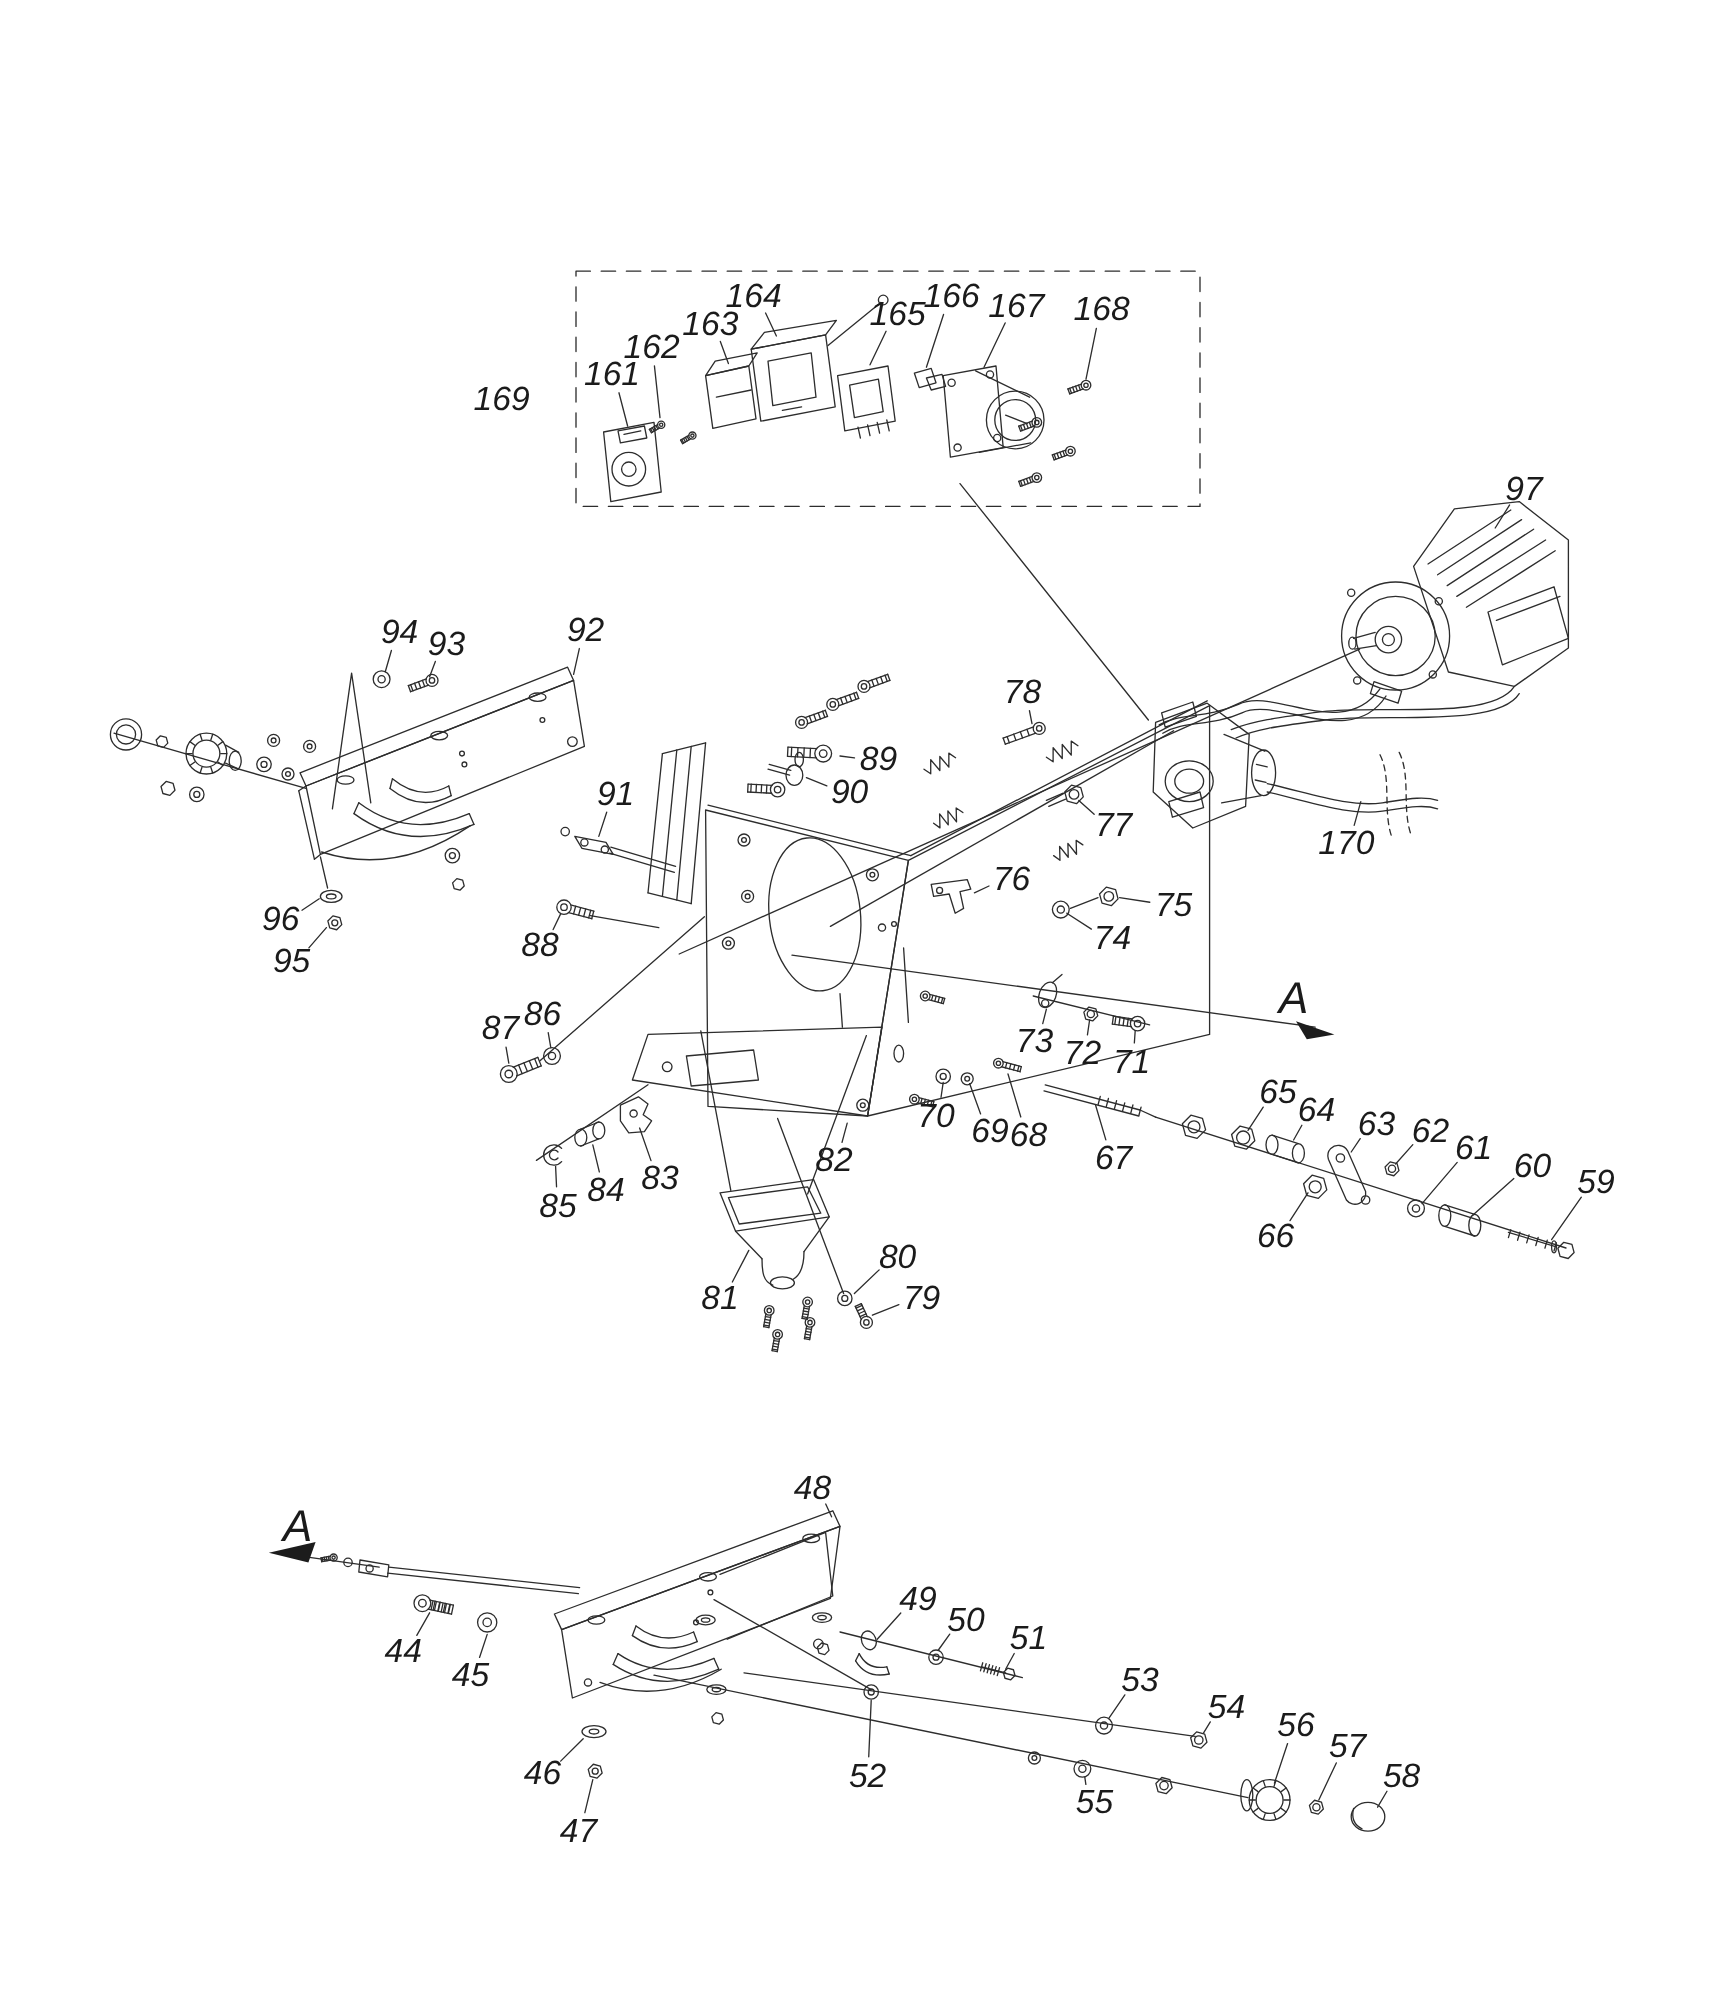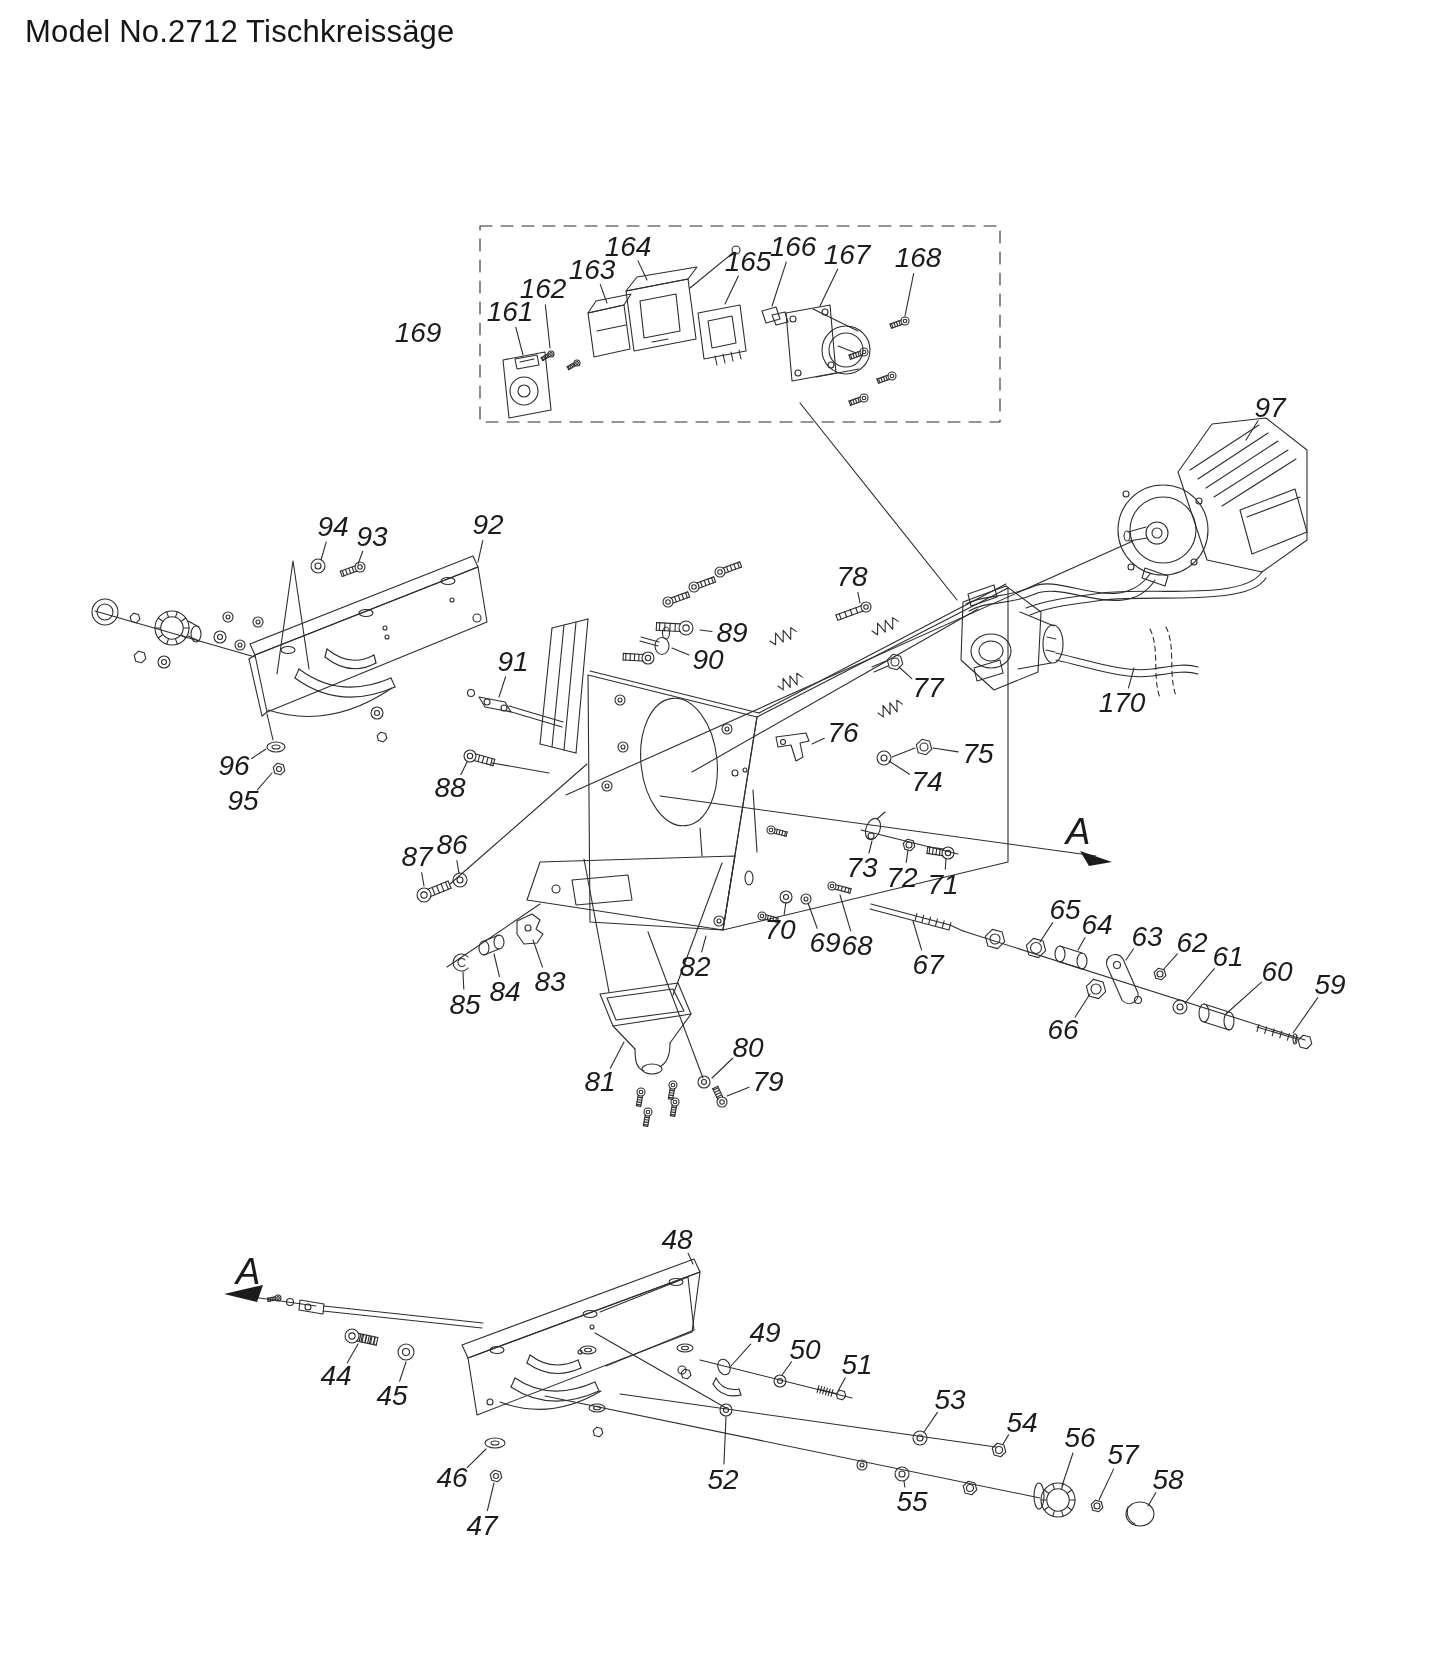--- a/index.html
+++ b/index.html
@@ -15,21 +15,20 @@
   .fillb{fill:#1c1c1c;stroke:none;}
   text.plbl{font-family:"Liberation Sans",sans-serif;font-style:italic;
             font-size:28px;fill:#1b1b1b;text-anchor:middle;}
   text.smk{font-family:"Liberation Sans",sans-serif;font-style:italic;
            font-size:37px;fill:#1b1b1b;text-anchor:middle;}
 </style>
 </head>
 <body>
 
 <div class="page">
-  <h1 class="title">Model No.2712 Tischkreissäge</h1>
   <svg id="diagram" width="1445" height="1663" viewBox="0 0 1445 1663">
     <g id="decor">
         <rect x="480" y="226" width="520" height="196" class="lw" stroke-dasharray="12 9"></rect>
         <polygon points="503,360 545,352 551,410 509,418" class="lw"></polygon>
         <circle cx="524" cy="391" r="14" class="lw"></circle>
         <circle cx="524" cy="391" r="6" class="lw"></circle>
         <polygon points="515,359 537,355 539,365 517,369" class="lw"></polygon>
         <line x1="520" y1="362" x2="534" y2="359" class="lw"></line>
         <circle cx="551" cy="354" r="3" class="lw"></circle>
         <circle cx="551" cy="354" r="1.35" class="lw"></circle>

